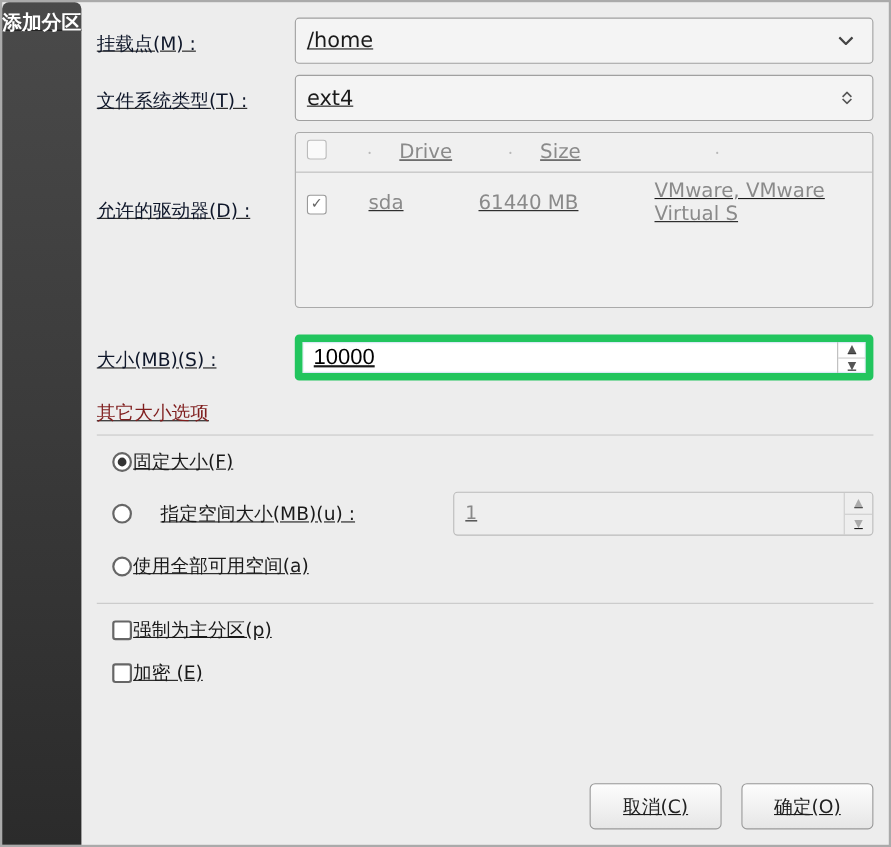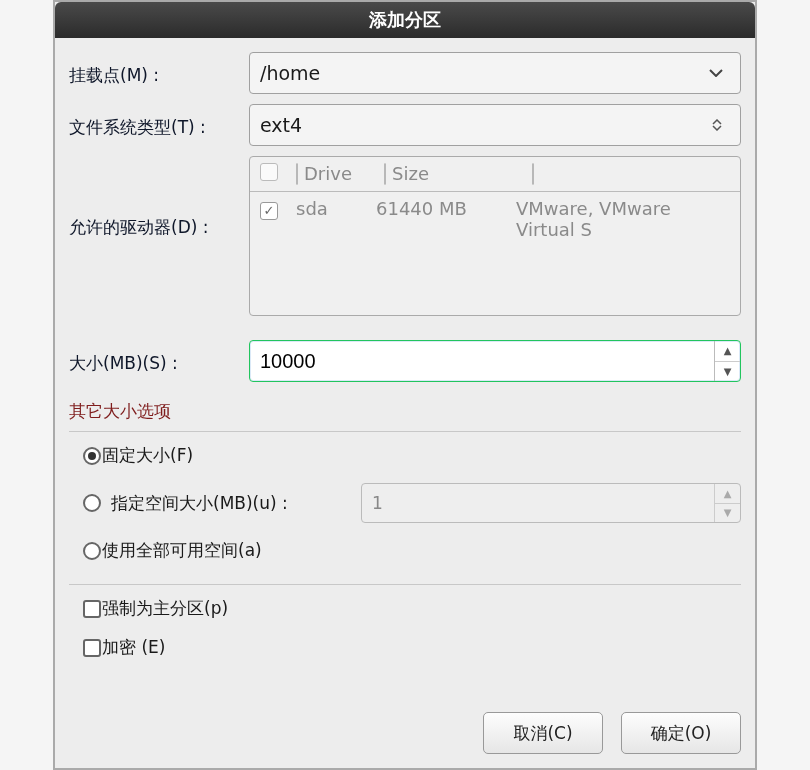--- a/index.html
+++ b/index.html
@@ -5,27 +5,28 @@
   * { box-sizing: border-box; }
   body {
     margin: 0;
     padding: 0;
     font-family: "DejaVu Sans", "Liberation Sans", sans-serif;
     font-size: 17px;
     background: #f5f5f5;
     color: #1a1a1a;
   }
   .window {
-    width: 704px;
+    width: 810px;
     height: 770px;
     margin: 0 auto;
     border: 2px solid #aaa;
     background: #ededed;
     display: flex;
-    flex-direction: column;
+    flex-direction: row;
+    text-decoration: underline;
   }
   .titlebar {
     background: linear-gradient(to bottom, #4a4a4a, #2b2b2b);
     color: #fff;
     font-weight: bold;
     text-align: center;
     padding: 6px 0;
     border-radius: 6px 6px 0 0;
     font-size: 18px;
   }
@@ -77,22 +78,24 @@
     border: 1px solid #aaa;
     border-radius: 4px;
     background: #f0f0f0;
     height: 160px;
     display: flex;
     flex-direction: column;
   }
   .drive-head, .drive-row {
     display: flex;
     padding: 6px 10px;
+    align-items: center;
     color: #8a8a8a;
     font-size: 18px;
+    gap: 20px;
   }
   .drive-head { border-bottom: 1px solid #bbb; font-style: normal; }
   .col-chk { width: 36px; }
   .col-drive { width: 80px; }
   .col-size { width: 140px; }
   .col-model { flex: 1; }
   .mini-check {
     width: 18px; height: 18px;
     border: 1px solid #999;
     border-radius: 3px;
@@ -105,21 +108,21 @@
   }
   .mini-check-empty {
     width: 18px; height: 18px;
     border: 1px solid #bbb;
     border-radius: 3px;
     background: #fafafa;
     display: inline-block;
   }
   .spin-field {
     display: flex;
-    border: 1px solid #22c55e;
+    border: 7px solid #22c55e;
     border-radius: 4px;
     background: #fff;
     height: 42px;
     box-shadow: inset 0 0 0 1px rgba(74,144,217,0.2);
   }
   .spin-field input {
     flex: 1;
     border: none;
     outline: none;
     padding: 0 10px;
@@ -177,21 +180,21 @@
     width: 18px; height: 18px;
     border: 2px solid #666;
     border-radius: 3px;
     background: #fff;
     display: inline-block;
   }
   .radio-spin-row {
     display: flex;
     align-items: center;
     padding: 8px 0 8px 14px;
-    gap: 10px;
+    gap: 26px;
   }
   .radio-spin-row .rlabel { width: 240px; }
   .spin-disabled {
     flex: 1;
     display: flex;
     border: 1px solid #bbb;
     border-radius: 4px;
     background: #eee;
     height: 40px;
     align-items: center;

